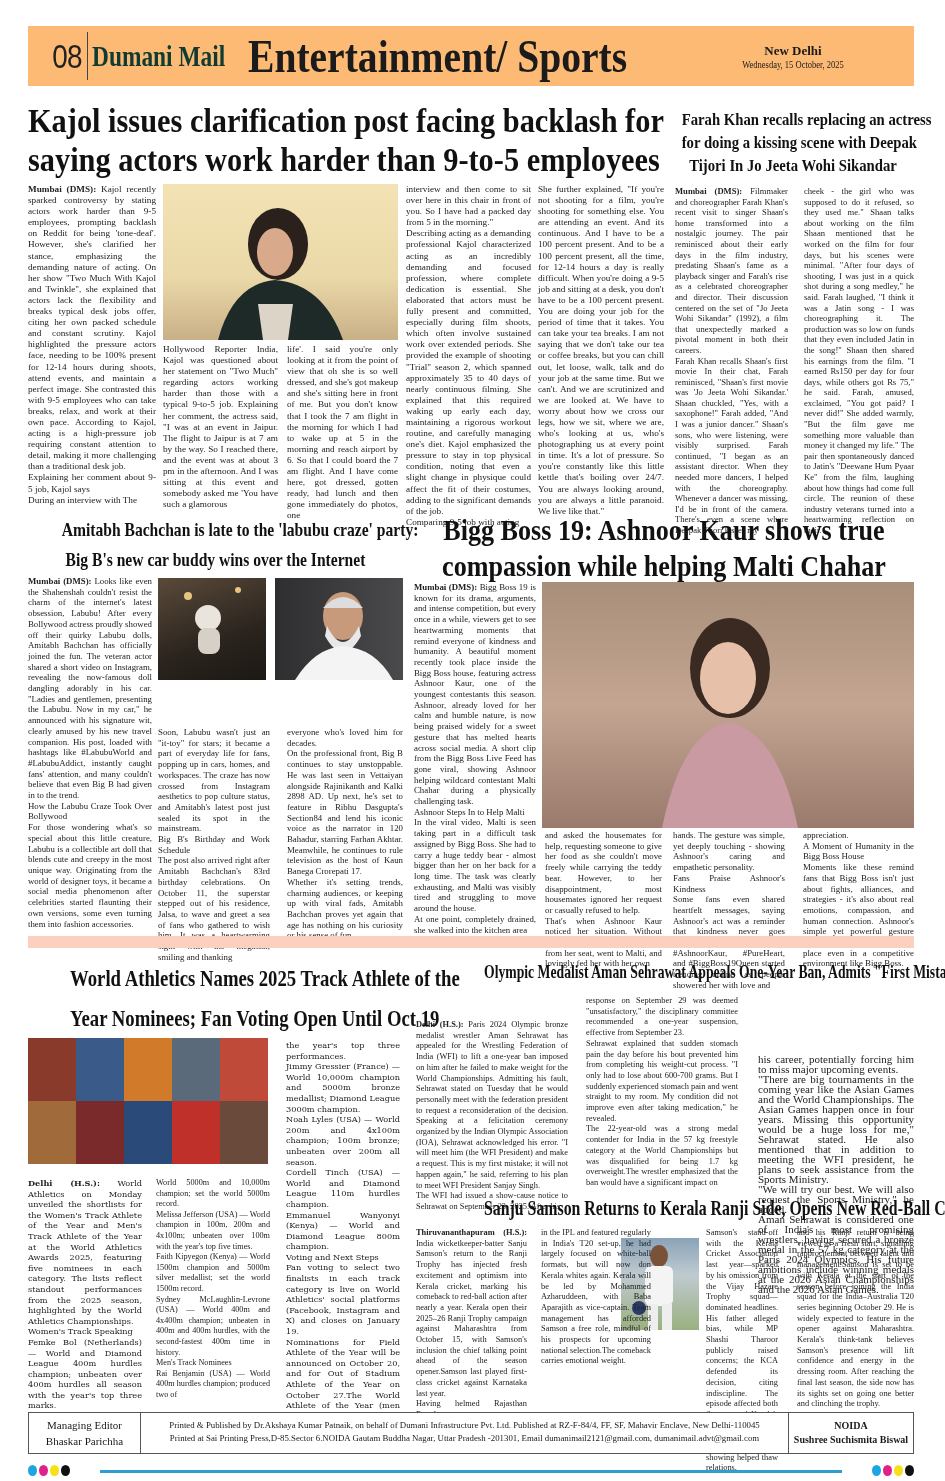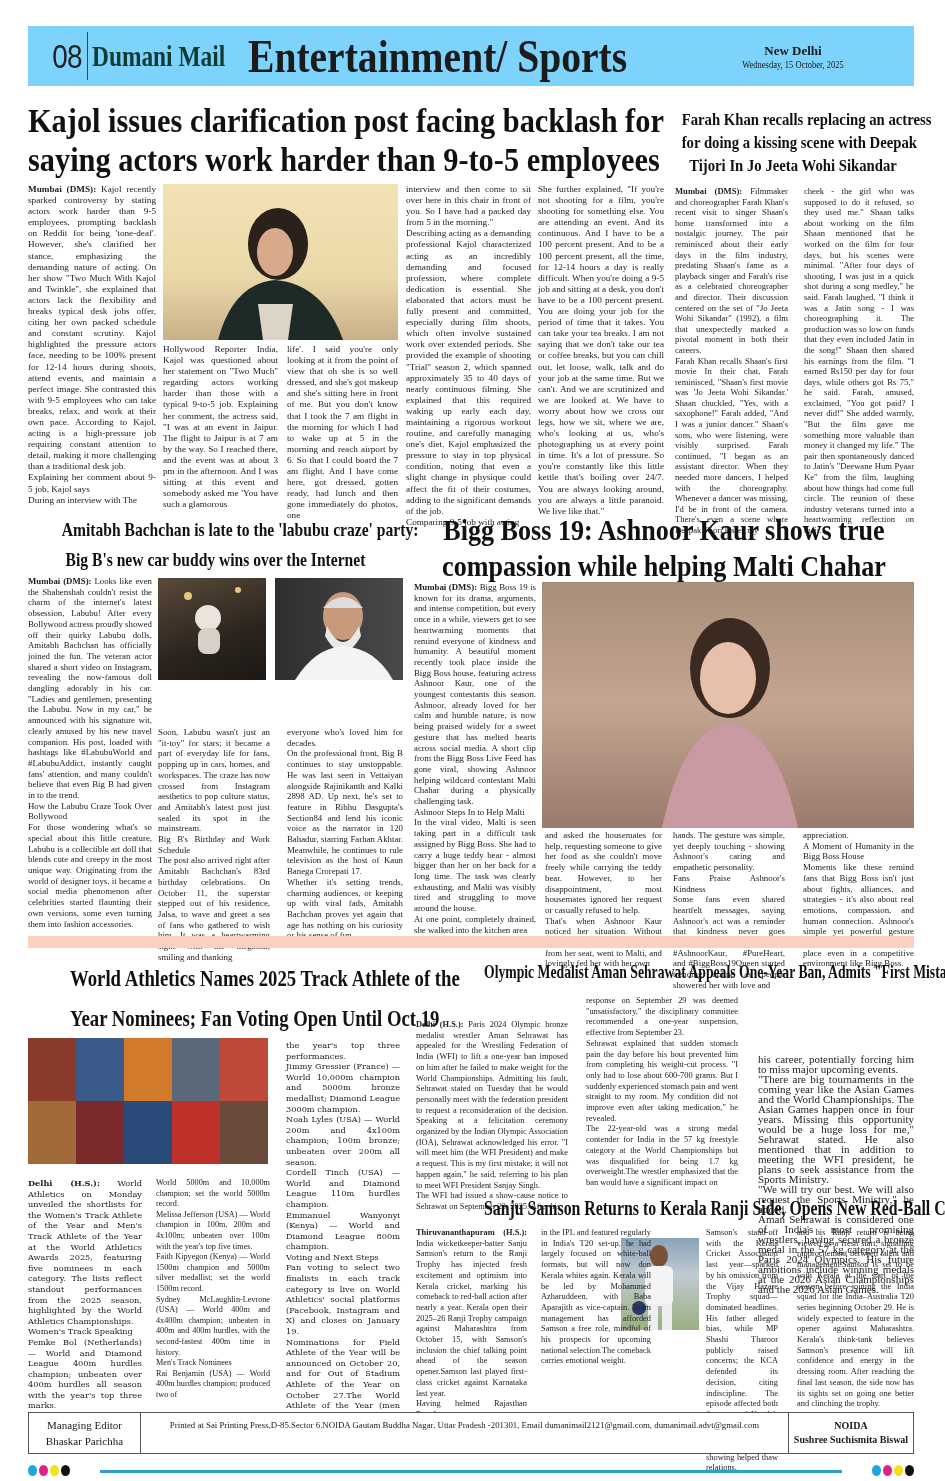--- a/index.html
+++ b/index.html
@@ -1,18 +1,18 @@
 <!DOCTYPE html>
 <html><head>
 <meta charset="utf-8">
 <style>
 *{box-sizing:border-box;margin:0;padding:0}
 html,body{width:945px;height:1481px;background:#fff;overflow:hidden}
 body{position:relative;font-family:"Liberation Serif","DejaVu Serif",serif;color:#1a1a1a}
-.masthead{position:absolute;left:28px;top:26px;width:886px;height:60px;background:#7dd3fc;display:flex;align-items:center}
+.masthead{position:absolute;left:28px;top:26px;width:886px;height:60px;background:#fdba74;display:flex;align-items:center}
 .pg{font-family:"Liberation Sans",sans-serif;font-size:34px;font-weight:300;letter-spacing:-1px;color:#222;width:57px;text-align:right;padding-right:4px;transform:scaleX(0.82);transform-origin:right}
 .vsep{width:1px;height:48px;background:#444;margin:0 4px 0 2px}
 .brand{font-size:30px;font-weight:bold;color:#0f3b32;transform:scaleX(0.78);transform-origin:left;width:170px;white-space:nowrap}
 .section{font-size:46px;font-weight:bold;color:#1b1b1b;margin-left:-14px;transform:scaleX(0.86);transform-origin:left;white-space:nowrap;width:480px}
 .loc{margin-left:0;text-align:center;width:130px}
 .loc .city{font-size:13px;font-weight:bold;display:block}
 .loc .date{font-size:10px;display:block;transform:scaleX(0.85)}
 .hl{position:absolute;font-weight:bold;line-height:1.05;text-align:center;color:#111;white-space:nowrap}
 .col{position:absolute;font-size:9.2px;line-height:11.1px;text-align:justify;color:#222}
 .col p{margin:0}
@@ -242,20 +242,21 @@
   </div>
   <div class="col" style="left:797px;top:1228px;width:117px;font-size:8.4px;line-height:10.7px">and his Ranji return is being viewed as a fresh start, signalling rapprochement between talent and management.Samson is set to be with Kerala at the start of the season before joining the India squad for the India–Australia T20 series beginning October 29. He is widely expected to feature in the opener against Maharashtra. Kerala's think-tank believes Samson's presence will lift confidence and energy in the dressing room. After reaching the final last season, the side now has its sights set on going one better and clinching the trophy.</div>
 </article>
 
 <footer class="footer">
   <div class="fl">
     <div>Managing Editor</div>
     <div>Bhaskar Parichha</div>
   </div>
   <div class="fm">
+    <div>Printed &amp; Published by Dr.Akshaya Kumar Patnaik, on behalf of Dumani Infrastructure Pvt. Ltd. Published at RZ-F-84/4, FF, SF, Mahavir Enclave, New Delhi-110045</div>
     <div>Printed at Sai Printing Press,D-85.Sector 6.NOIDA Gautam Buddha Nagar, Uttar Pradesh -201301, Email dumanimail2121@gmail.com, dumanimail.advt@gmail.com</div>
   </div>
   <div class="fr">
     <div>NOIDA</div>
     <div>Sushree Suchismita Biswal</div>
   </div>
 </footer>
 
 <div class="regbar">
   <span class="dot" style="left:0;background:#1ea5e0"></span>

